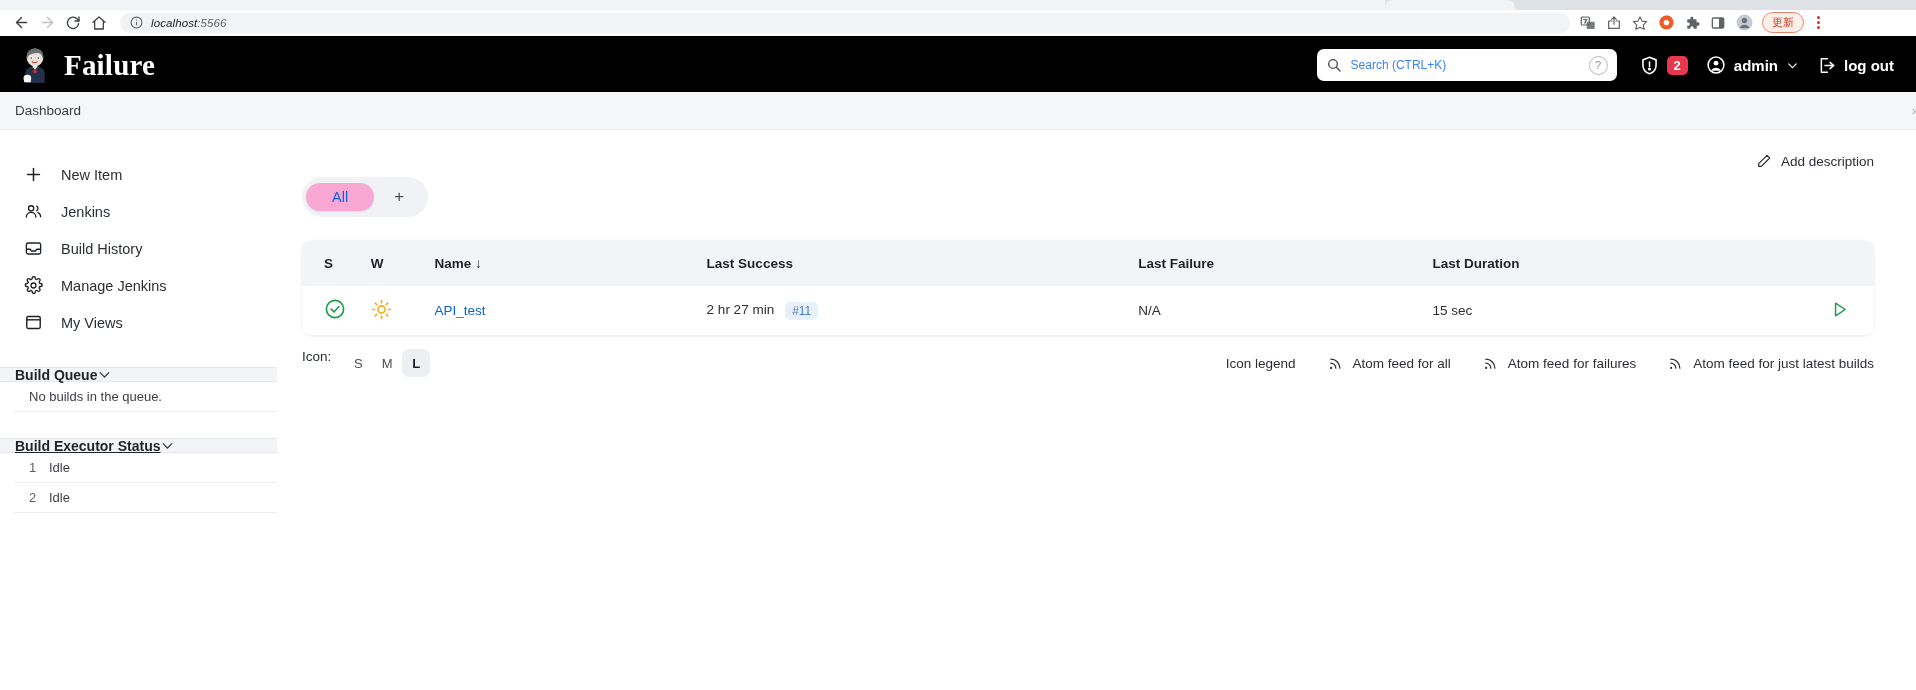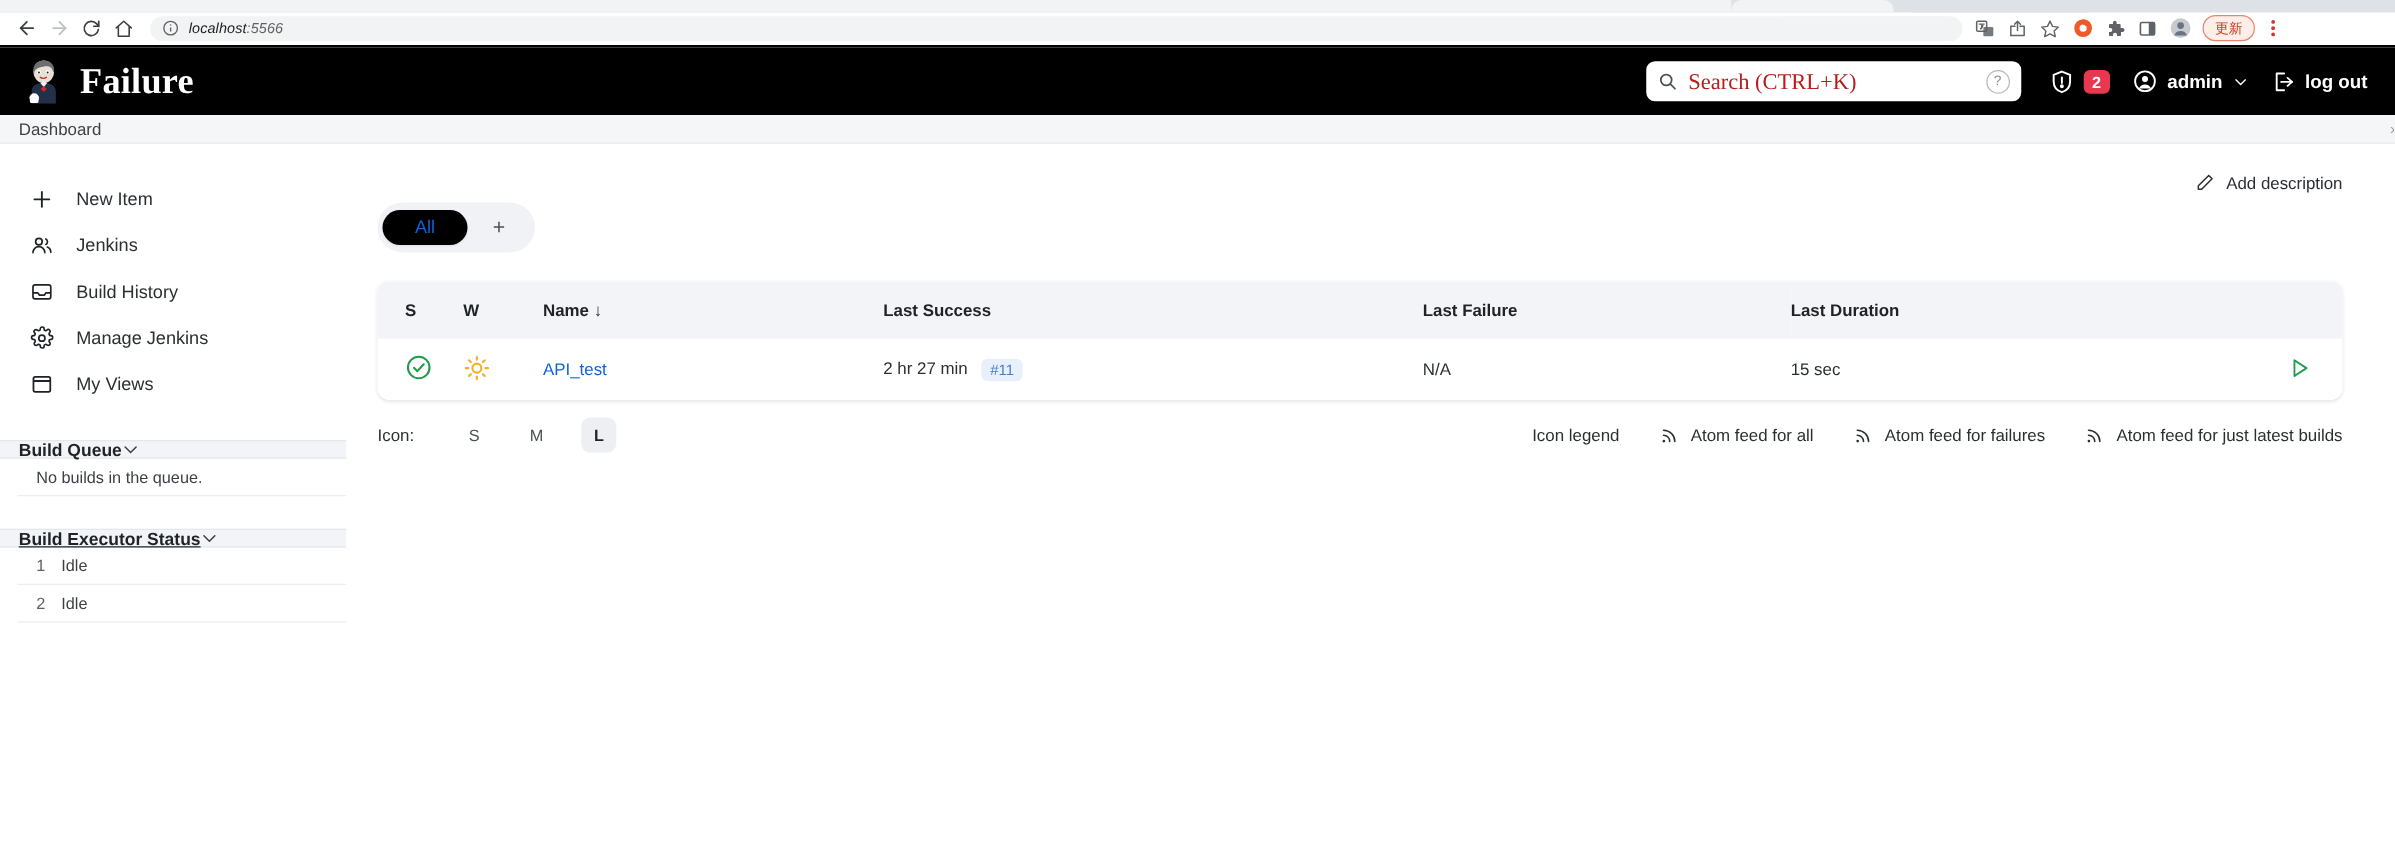--- a/index.html
+++ b/index.html
@@ -71,40 +71,40 @@
   .jk-logo .butler { width: 34px; height: 36px; flex: none; }
   .jk-logo .word {
     color: #ffffff; font-family: "Liberation Serif", "DejaVu Serif", serif;
     font-weight: 700; font-size: 29px; letter-spacing: .2px;
   }
   .jk-spacer { flex: 1; }
   .jk-search {
     width: 300px; height: 32px; background: #ffffff; border-radius: 7px;
     display: flex; align-items: center; padding: 0 9px; gap: 9px;
   }
-  .jk-search .ph { color: #b91c1c; font-size: 18px; flex: 1; font-family: Liberation Serif, serif; }
+  .jk-search .ph { color: #3b82f6; font-size: 12px; flex: 1; }
   .jk-search .help-circ {
     width: 19px; height: 19px; border-radius: 50%; border: 1.4px solid #b6babf;
     color: #8a8f98; font-size: 11px; display: flex; align-items: center;
     justify-content: center; flex: none;
   }
   .jk-right { display: flex; align-items: center; gap: 18px; margin-left: 22px; }
   .jk-alert { display: flex; align-items: center; gap: 7px; }
   .jk-badge {
     background: #e8384f; color: #fff; font-size: 13px; font-weight: 700;
     border-radius: 5px; padding: 1px 7px; line-height: 17px;
   }
   .jk-user, .jk-logout {
     display: flex; align-items: center; gap: 8px; color: #ffffff;
     font-size: 15px; font-weight: 700;
   }
 
   
   .breadcrumb {
-    height: 23px; background: #f5f6f7; border-bottom: 1px solid #e8eaed;
+    height: 38px; background: #f5f6f7; border-bottom: 1px solid #e8eaed;
     display: flex; align-items: center; padding-left: 15px; gap: 28px; justify-content: space-between;
   }
   .breadcrumb .crumb { font-size: 13.5px; color: #3c3f44; }
   .breadcrumb .chev { color: #9aa0a6; font-size: 12px; }
 
   
   .page { display: flex; height: 603px; }
 
   .sidebar { width: 277px; flex: none; padding-top: 26px; }
   .side-item {
@@ -134,21 +134,21 @@
   .add-desc {
     position: absolute; right: 42px; top: 23px; display: flex;
     align-items: center; gap: 9px; color: #2b2f33; font-size: 13.5px;
   }
 
   .tabbar {
     margin-top: 25px; background: #f1f2f5; border-radius: 21px;
     display: inline-flex; align-items: center; padding: 4px; gap: 0;
   }
   .tab-pill {
-    background: #000000; border-radius: 18px; padding: 6px 26px;
+    background: #f9a8d4; border-radius: 18px; padding: 6px 26px;
     color: #0b64d8; font-size: 14.5px; font-weight: 400;
     box-shadow: 0 1px 2px rgba(0,0,0,.07);
   }
   .tab-add {
     padding: 6px 20px; color: #4b5057; font-size: 17px; display: flex;
     align-items: center; justify-content: center;
   }
 
   .jobs-table {
     margin-top: 23px; width: 100%; border-collapse: separate;
@@ -175,21 +175,21 @@
   .build-badge {
     background: #e8f0fc; color: #4a7fc1; font-size: 12px; border-radius: 5px;
     padding: 2px 7px; margin-left: 11px; display: inline-block;
   }
   .cell-flex { display: flex; align-items: flex-start; }
 
   .table-footer {
     margin-top: 14px; display: flex; align-items: center; font-size: 13.5px;
     color: #2b2f33;
   }
-  .icon-size { display: flex; align-items: center; gap: 22px; }
+  .icon-size { display: flex; gap: 1px; }
   .icon-size .lbl { margin-right: 12px; }
   .sz {
     width: 28px; height: 28px; border-radius: 7px; display: flex;
     align-items: center; justify-content: center; font-size: 13px; color: #4b5057;
   }
   .sz.active { background: #eeeff3; font-weight: 700; color: #1f2328; }
   .footer-spacer { flex: 1; }
   .feeds { display: flex; align-items: center; gap: 32px; }
   .feed { display: flex; gap: 10px; color: #2b2f33; }
 </style>

